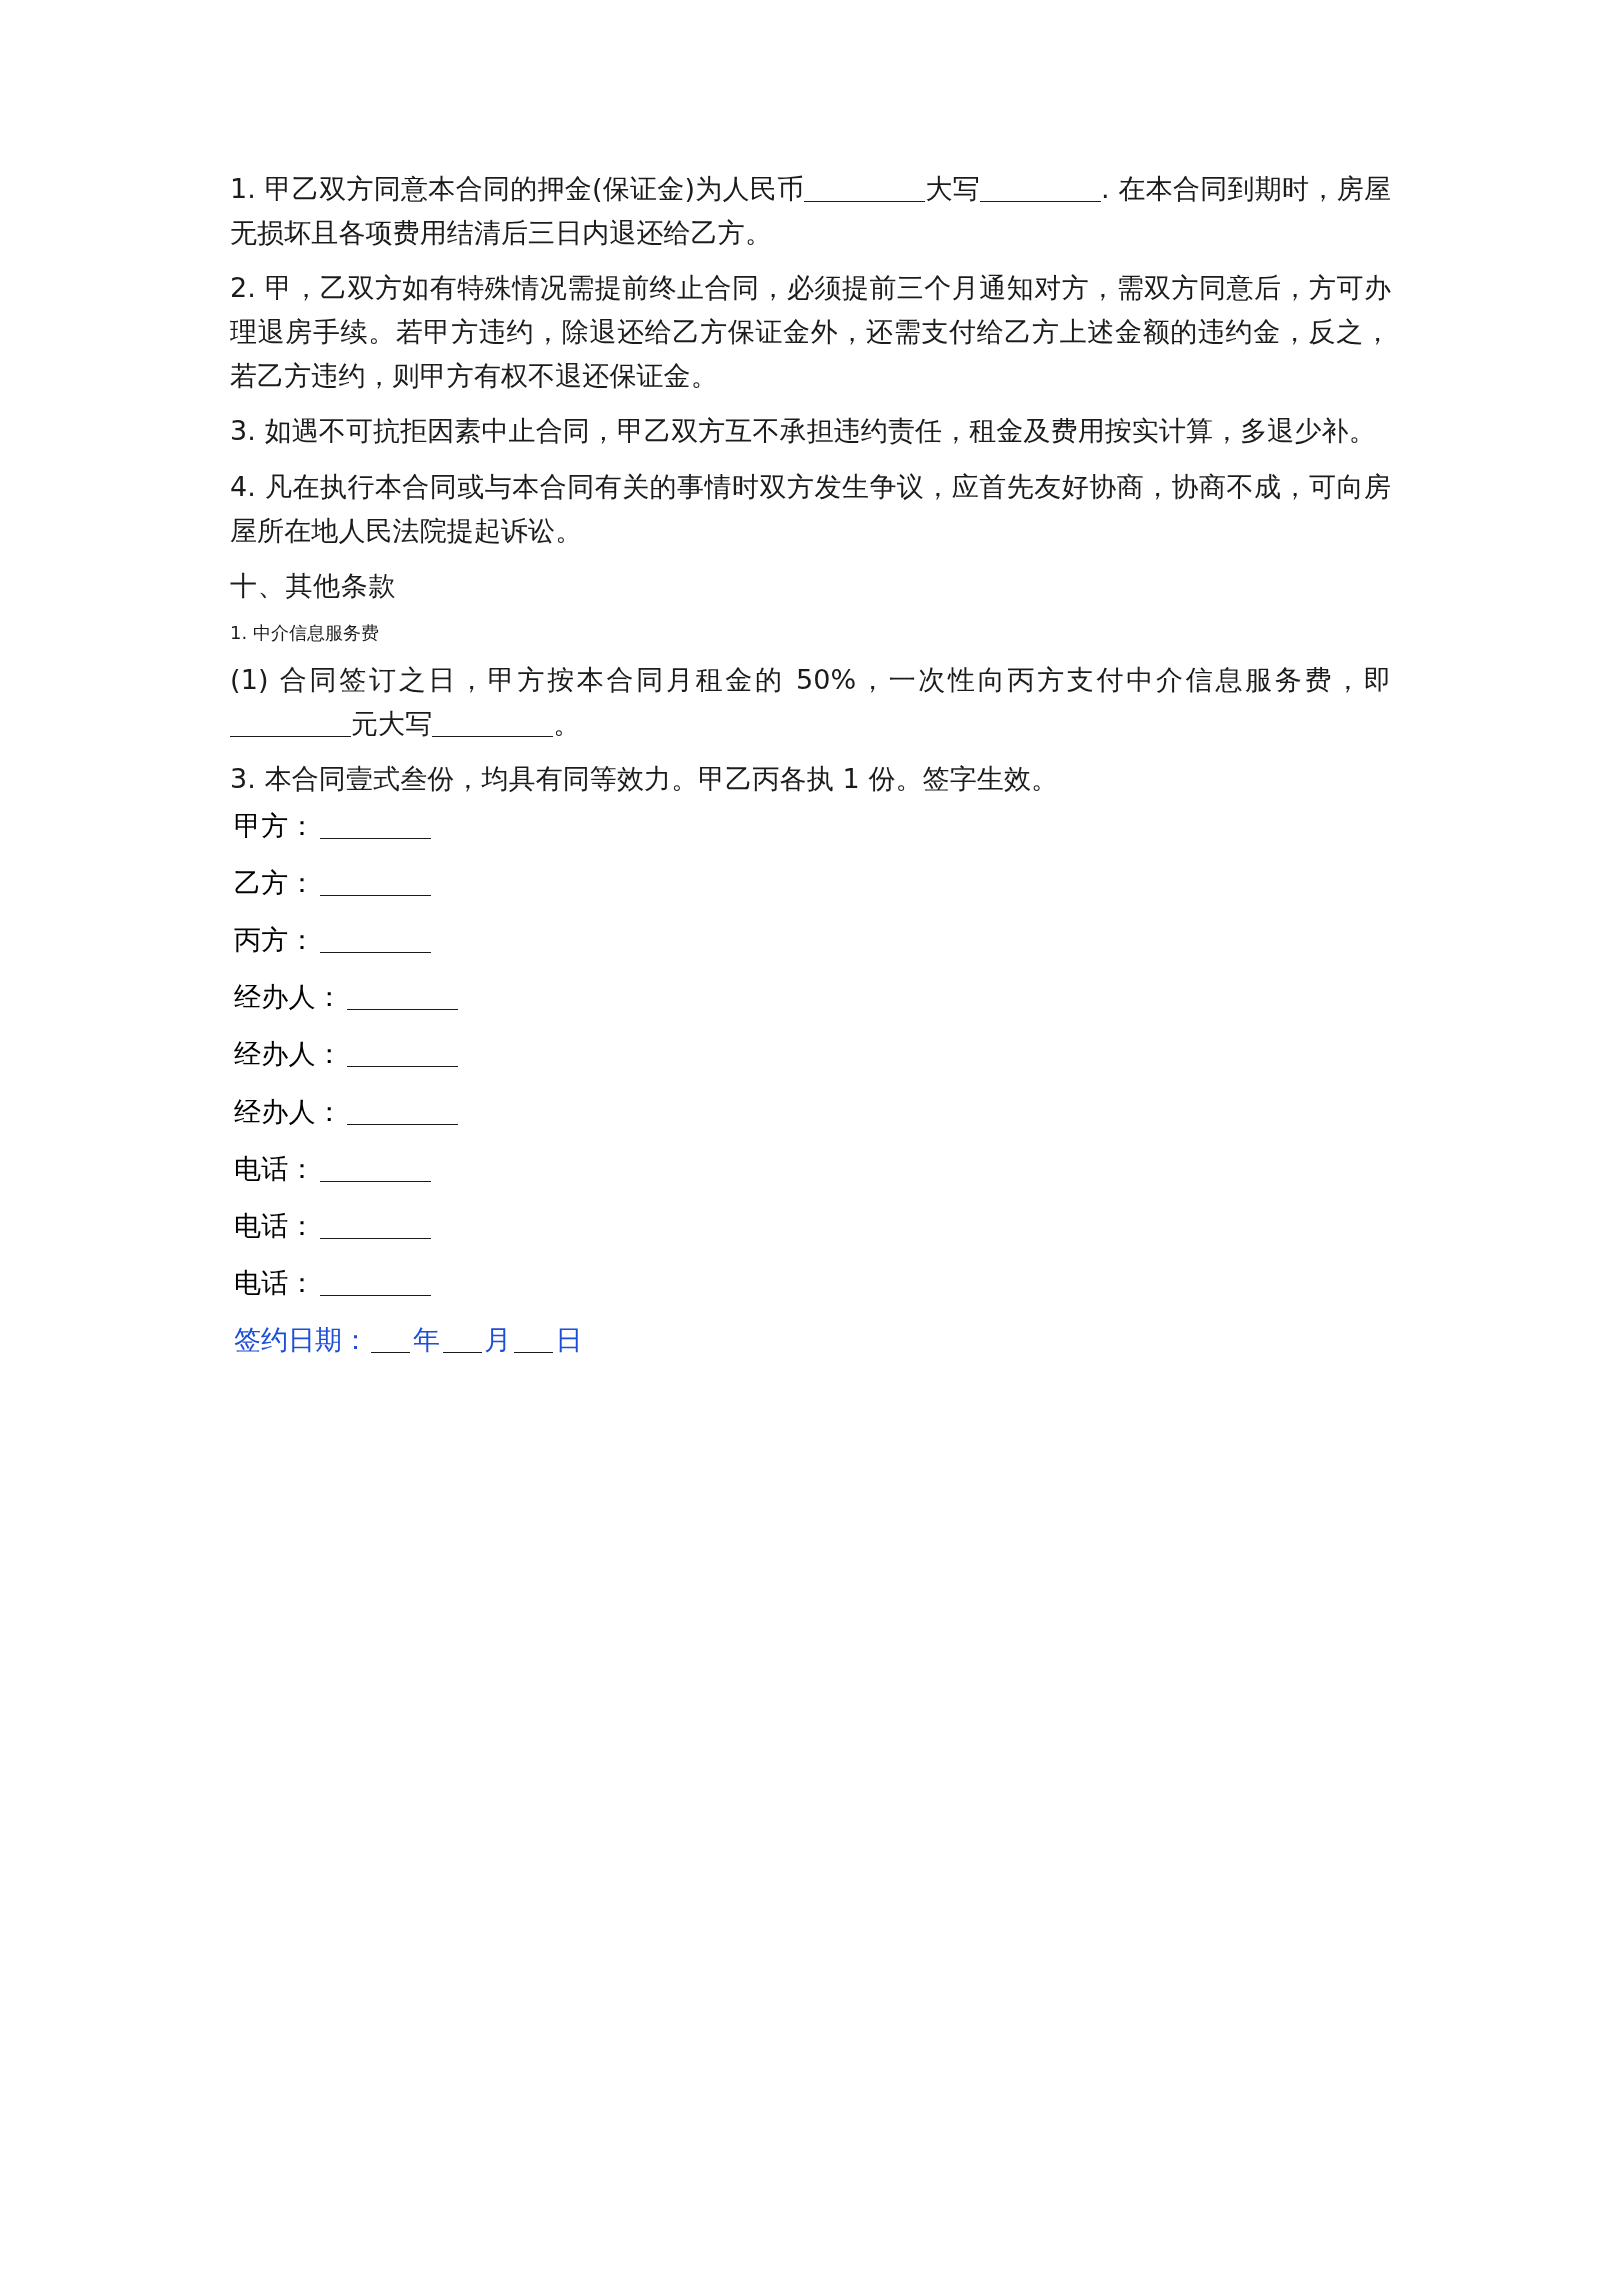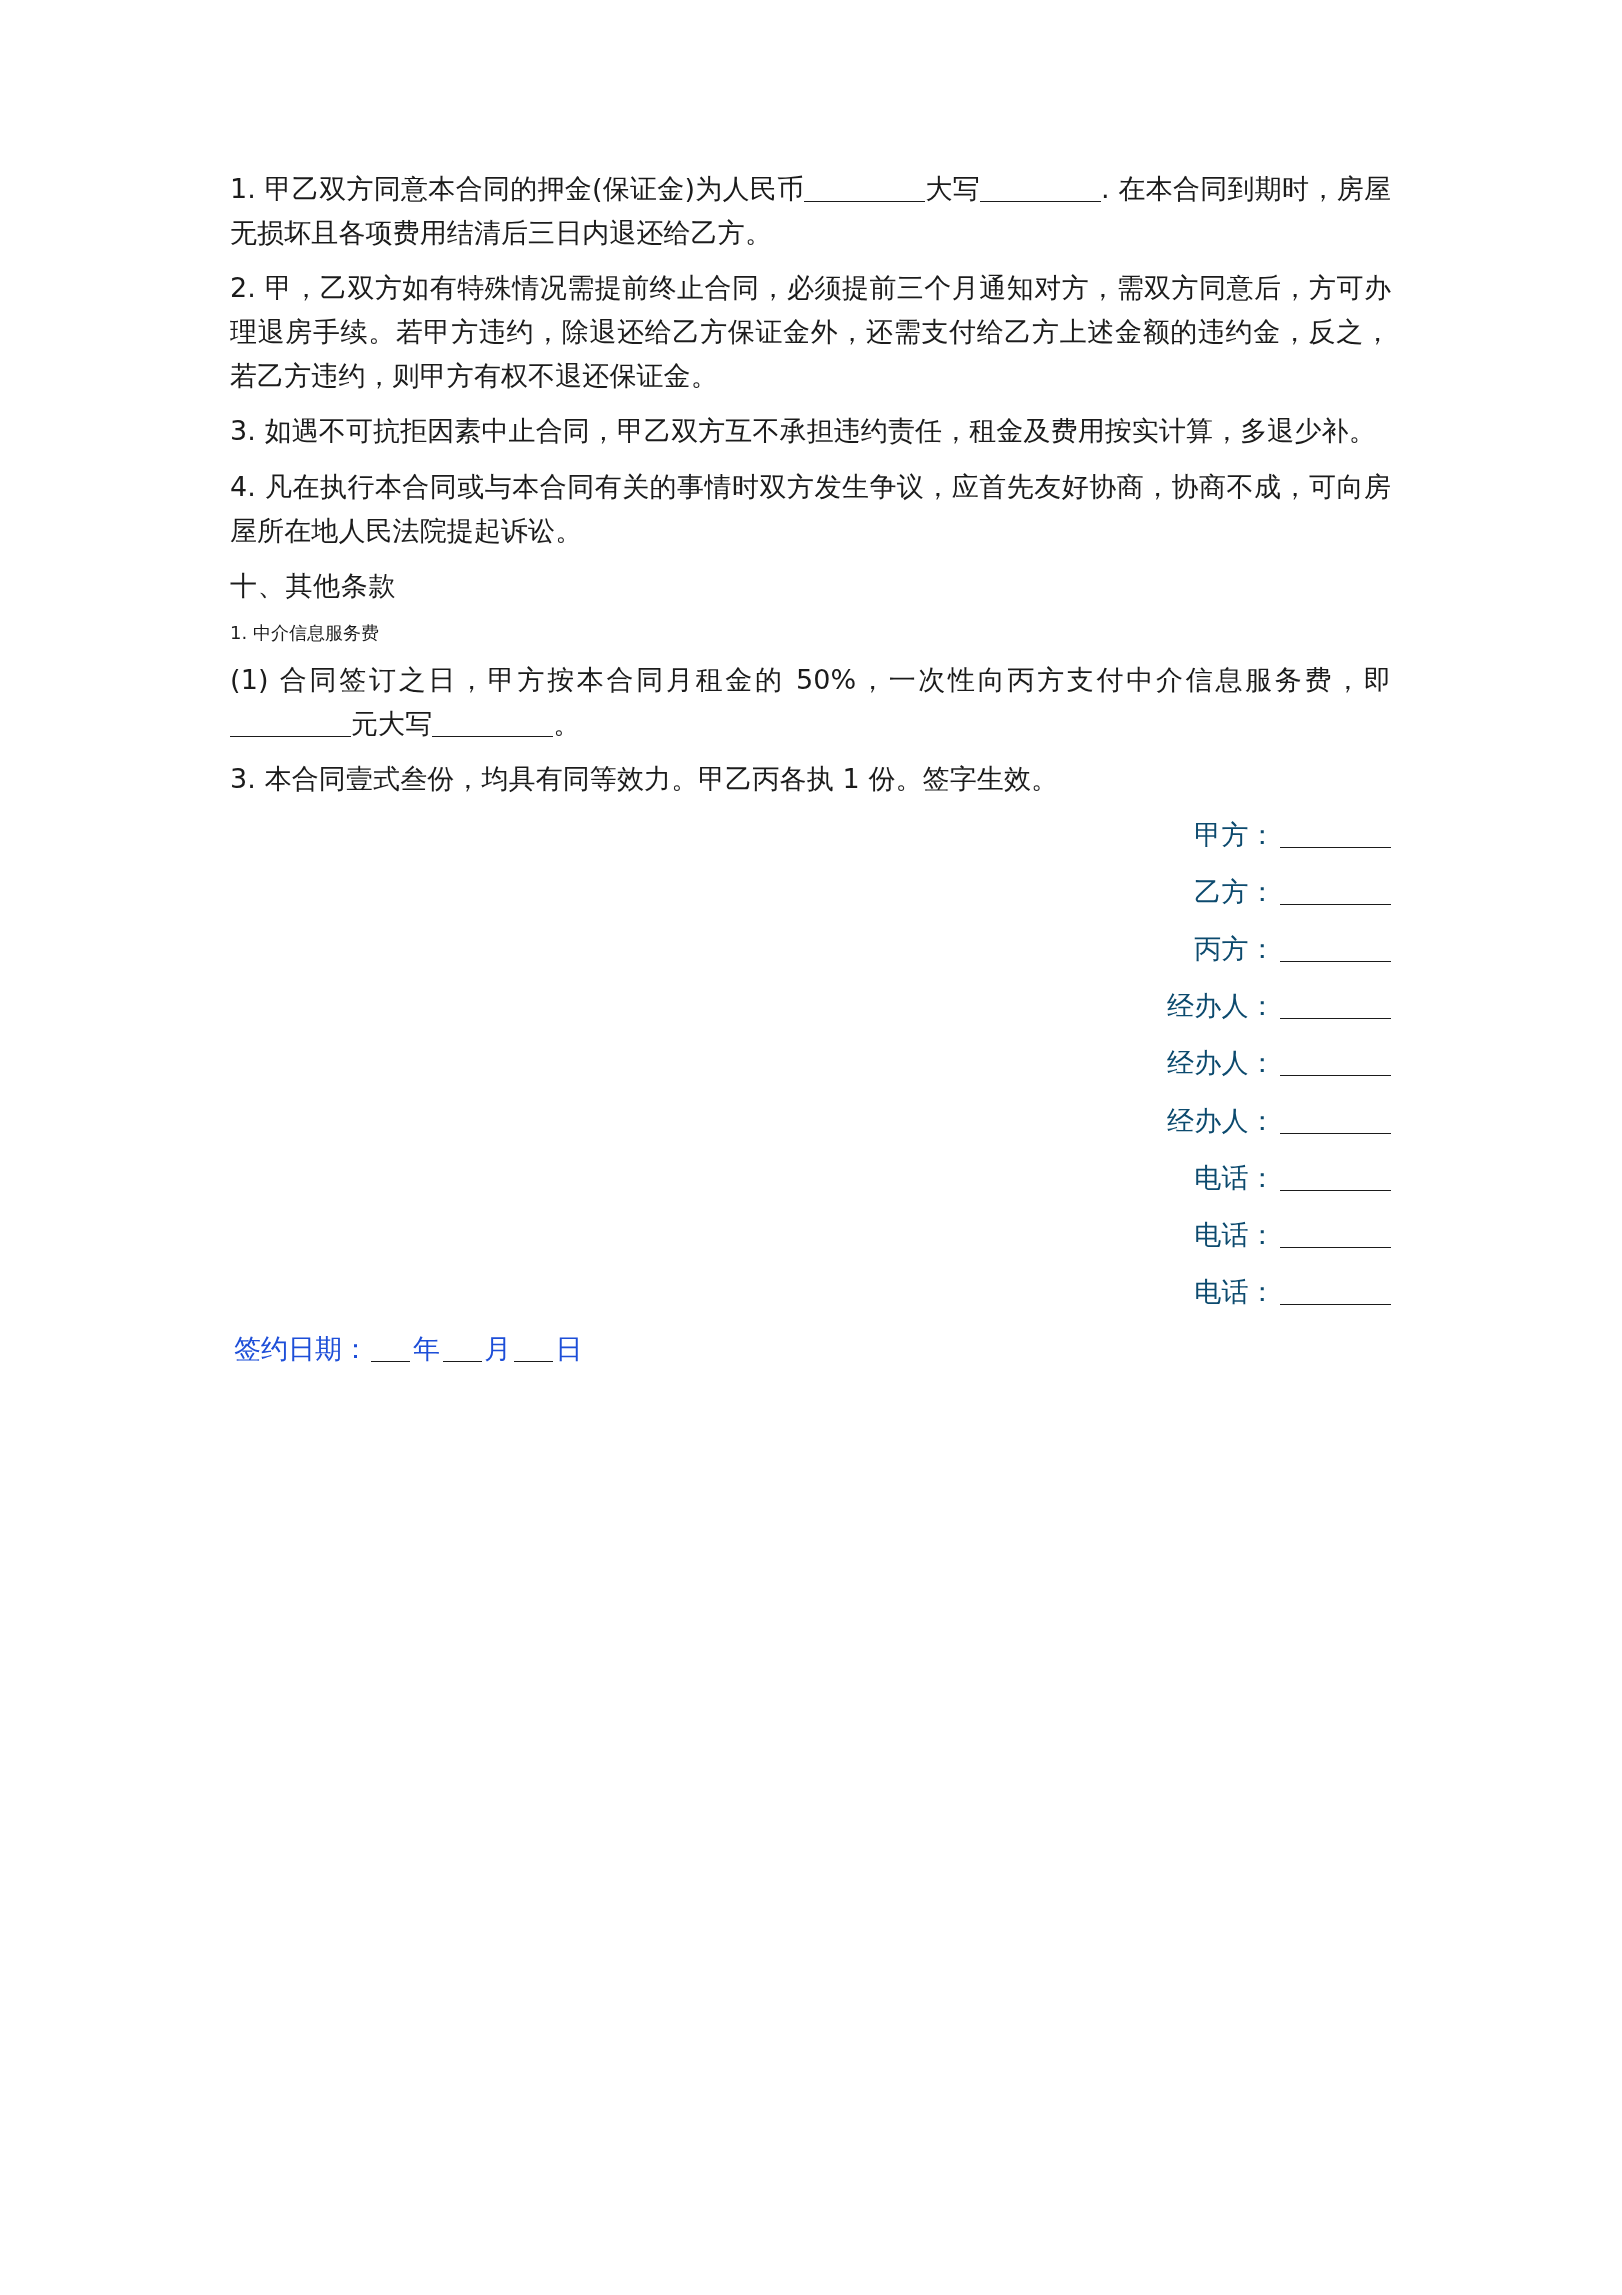--- a/index.html
+++ b/index.html
@@ -26,21 +26,21 @@
   }
   .para {
     font-size: 27px;
     line-height: 1.62;
     color: #1b1b1b;
     margin: 0 0 11.8px 0;
     text-align: justify;
     letter-spacing: 0.1px;
   }
   .para.tight {
-    margin-bottom: 20px;
+    margin-bottom: 11px;
   }
   .heading {
     font-size: 27px;
     line-height: 1.62;
     color: #1b1b1b;
     margin: 0 0 10.5px 0;
     letter-spacing: 0.7px;
   }
   .sub {
     font-size: 18px;
@@ -55,25 +55,24 @@
     vertical-align: -3.9px;
   }
   .b-long { width: 121px; }
   .b-med  { width: 111px; }
   .sig-block {
     margin-top: 6.5px;
   }
   .sig-line {
     font-size: 27px;
     line-height: 1.0;
-    color: #0c4a6e;
+    color: #000000;
     margin: 0 0 30px 0;
     padding-left: 3.9px;
     white-space: nowrap;
-    text-align: right;
   }
   .sig-line .lbl { letter-spacing: 0.3px; }
   .sig-line .blank { margin-left: 3.9px; }
   .date-line {
     font-size: 27px;
     line-height: 1.0;
     color: #1d4ed8;
     margin: 3.9px 0 0 3.9px;
     white-space: nowrap;
   }

